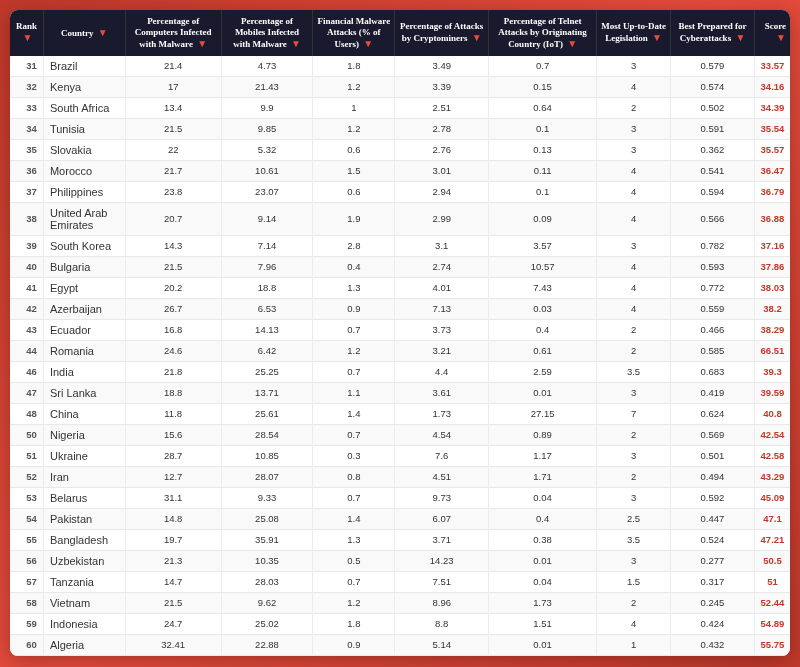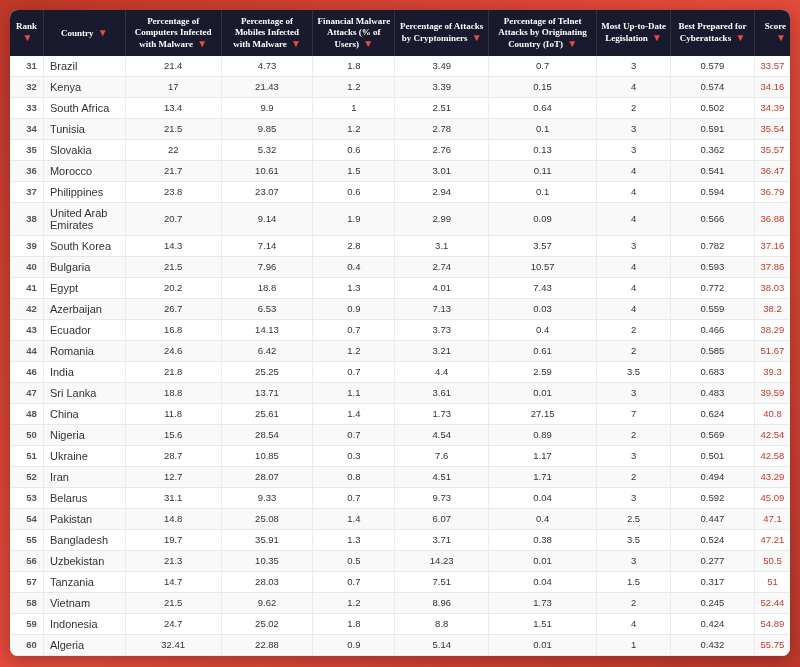--- a/index.html
+++ b/index.html
@@ -57,21 +57,21 @@
       color: #333;
       border-right: 1px solid #ececec;
     }
     tbody td:last-child { border-right: none; }
     tbody td:nth-child(2) {
       text-align: left;
       padding-left: 6px;
       font-size: 11px;
     }
     .rank-col { font-weight: bold; color: #555; padding-left: 14px; }
-    .score-col { font-weight: normal; color: #c0392b; margin-top: 39px; }
+    .score-col { font-weight: bold; color: #c0392b; margin-top: 39px; }
   </style>
 </head>
 <body>
 
 <div class="table-container">
   <table>
     <thead>
       <tr>
         <th>
           <span>Rank</span>
@@ -275,21 +275,21 @@
         <tr>
           <td class="rank-col">44</td>
           <td>Romania</td>
           <td>24.6</td>
           <td>6.42</td>
           <td>1.2</td>
           <td>3.21</td>
           <td>0.61</td>
           <td>2</td>
           <td>0.585</td>
-          <td class="score-col">51.67</td>
+          <td class="score-col">66.51</td>
         </tr>
         <tr>
           <td class="rank-col">46</td>
           <td>India</td>
           <td>21.8</td>
           <td>25.25</td>
           <td>0.7</td>
           <td>4.4</td>
           <td>2.59</td>
           <td>3.5</td>
@@ -298,21 +298,21 @@
         </tr>
         <tr>
           <td class="rank-col">47</td>
           <td>Sri Lanka</td>
           <td>18.8</td>
           <td>13.71</td>
           <td>1.1</td>
           <td>3.61</td>
           <td>0.01</td>
           <td>3</td>
-          <td>0.483</td>
+          <td>0.419</td>
           <td class="score-col">39.59</td>
         </tr>
         <tr>
           <td class="rank-col">48</td>
           <td>China</td>
           <td>11.8</td>
           <td>25.61</td>
           <td>1.4</td>
           <td>1.73</td>
           <td>27.15</td>

